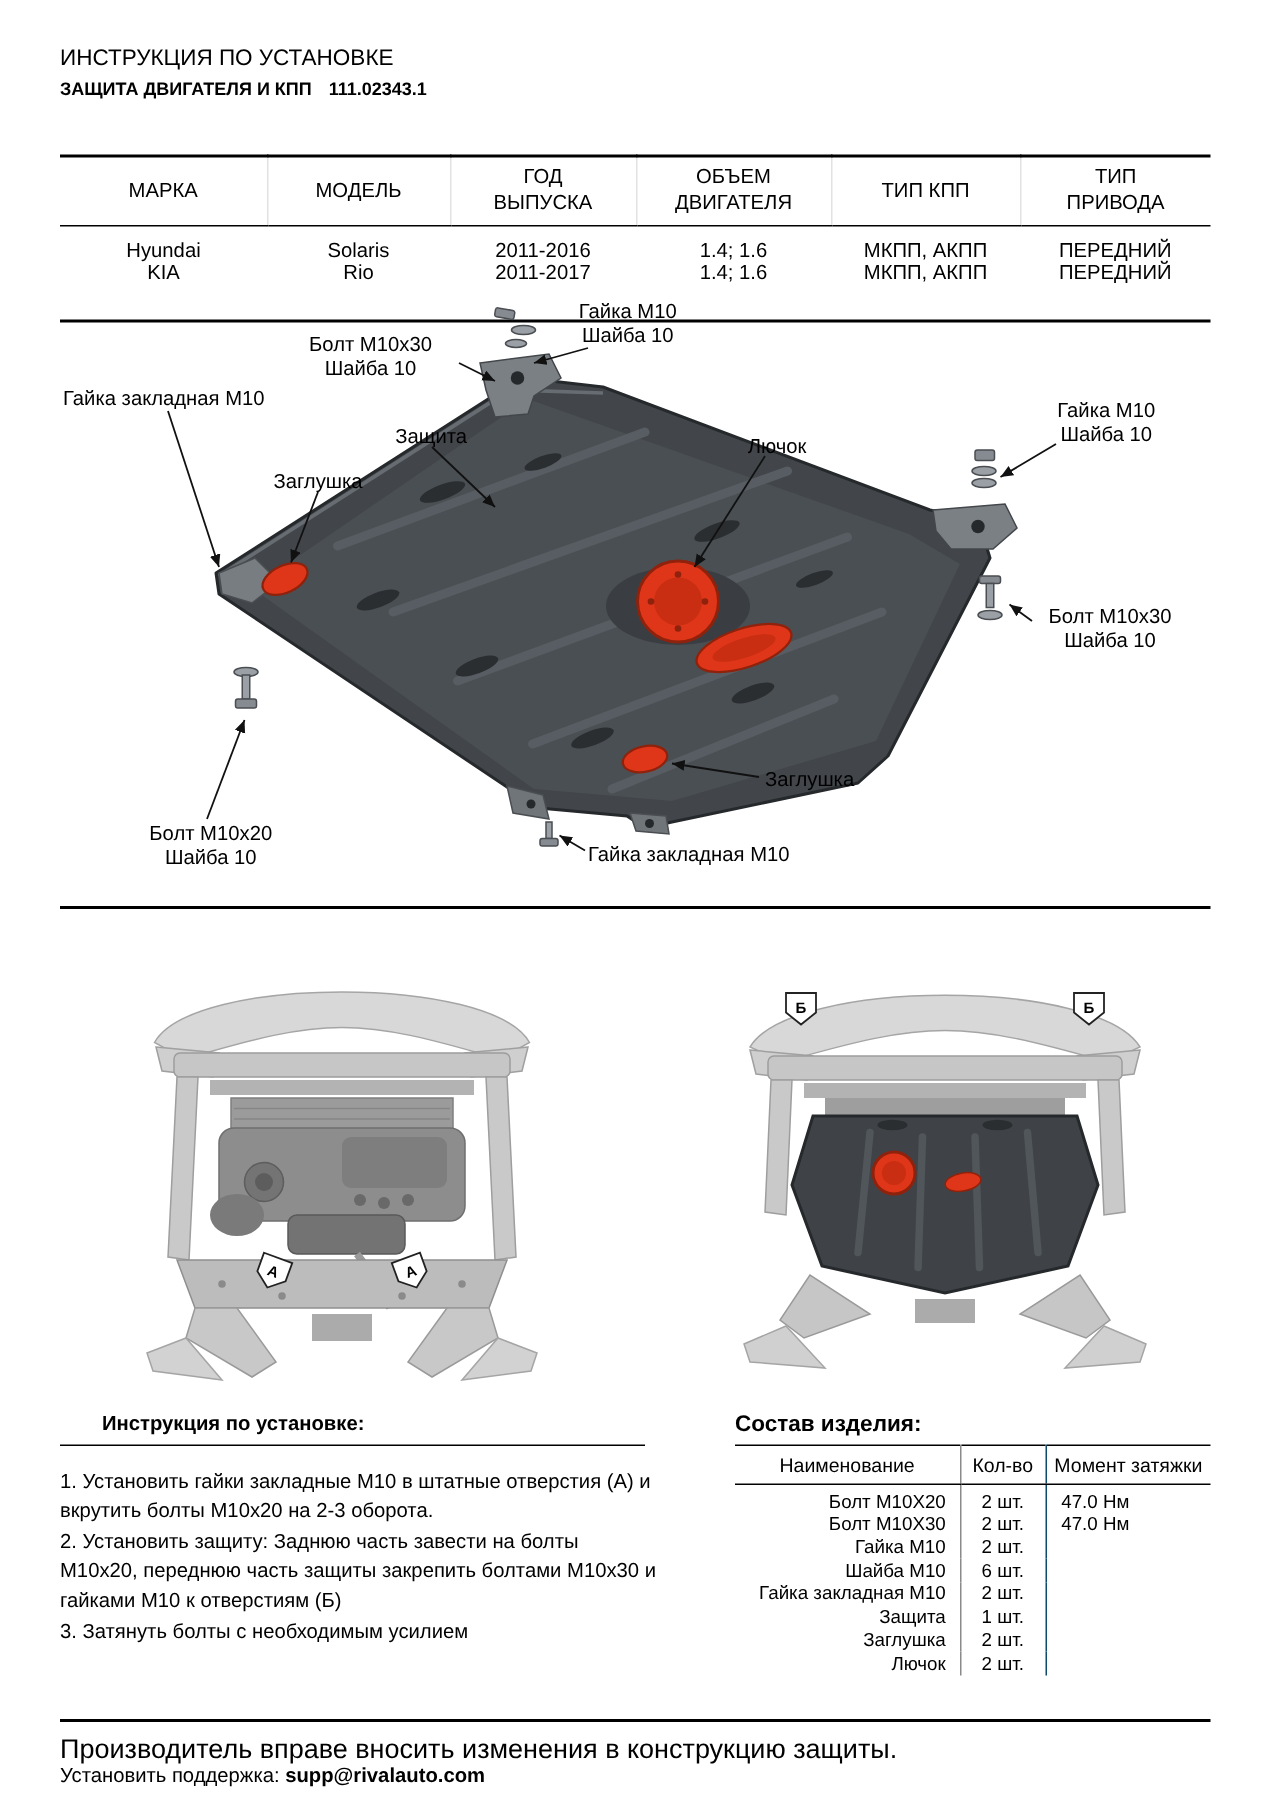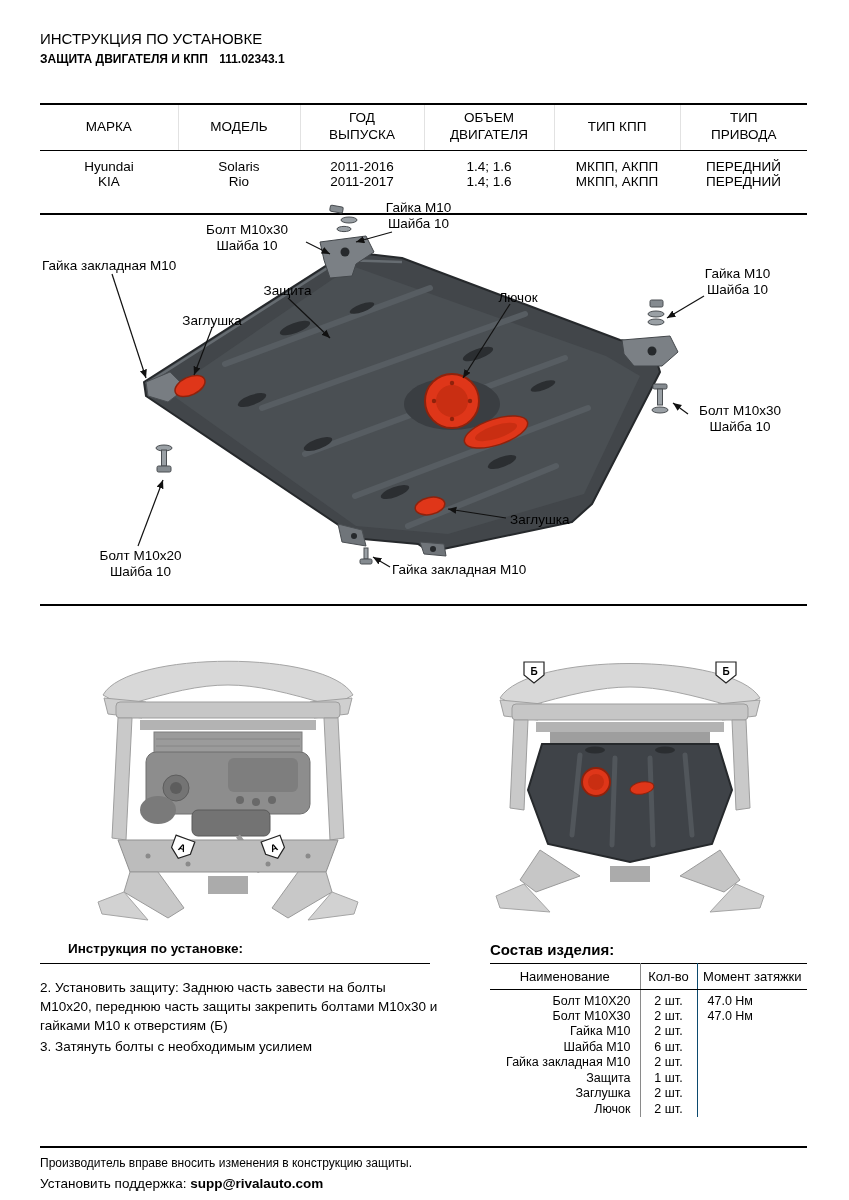--- a/index.html
+++ b/index.html
@@ -45,21 +45,21 @@
                 border-bottom:1.5px solid #000; font-size:13px; }
   table.parts td, table.parts th { padding:0; }
   table.parts .c-qty { border-left:1px solid #8a8a8a; }
   table.parts .c-trq { border-left:1px solid #0c4a6e; }
   table.parts tbody td { height:15.5px; vertical-align:middle; }
   table.parts tbody td.c-name { text-align:right; padding-right:9px; }
   table.parts tbody td.c-qty { text-align:center; }
   table.parts tbody td.c-trq { text-align:left; padding-left:10px; }
   table.parts tbody tr:first-child td { padding-top:4px; }
 
-  .footer-line1 { position:absolute; left:40px; top:1156px; font-size:12px; }
+  .footer-line1 { position:absolute; left:40px; top:1156px; font-size:18px; }
   .footer-line2 { position:absolute; left:40px; top:1176px; font-size:13.5px; }
   .footer-line2 .mail { font-weight:bold; }
 </style>
 </head>
 <body>
 
 <div class="page">
 
   <div class="doc-subtitle">ИНСТРУКЦИЯ ПО УСТАНОВКЕ</div>
   <div class="doc-title">
@@ -317,20 +317,21 @@
       <g transform="translate(236,22)">
         <polygon points="0,0 20,0 20,13 10,21 0,13" fill="#fff" stroke="#222" stroke-width="1.2"></polygon>
         <text x="10" y="10.5" text-anchor="middle" dominant-baseline="middle" font-size="10" font-weight="bold" fill="#000">Б</text>
       </g>
     </svg>
   </div>
 
   <div class="inst-heading">Инструкция по установке:</div>
   <div class="inst-rule"></div>
   <div class="inst-steps">
+    <p>1. Установить гайки закладные М10 в штатные отверстия (А) и вкрутить болты М10х20 на 2-3 оборота.</p>
     <p>2. Установить защиту: Заднюю часть завести на болты М10х20, переднюю часть защиты закрепить болтами М10х30 и гайками М10 к отверстиям (Б)</p>
     <p>3. Затянуть болты с необходимым усилием</p>
   </div>
 
   <div class="parts-heading">Состав изделия:</div>
   <table class="parts">
     <colgroup>
         <col style="width:150px">
         <col style="width:57px">
         <col style="width:110px">

